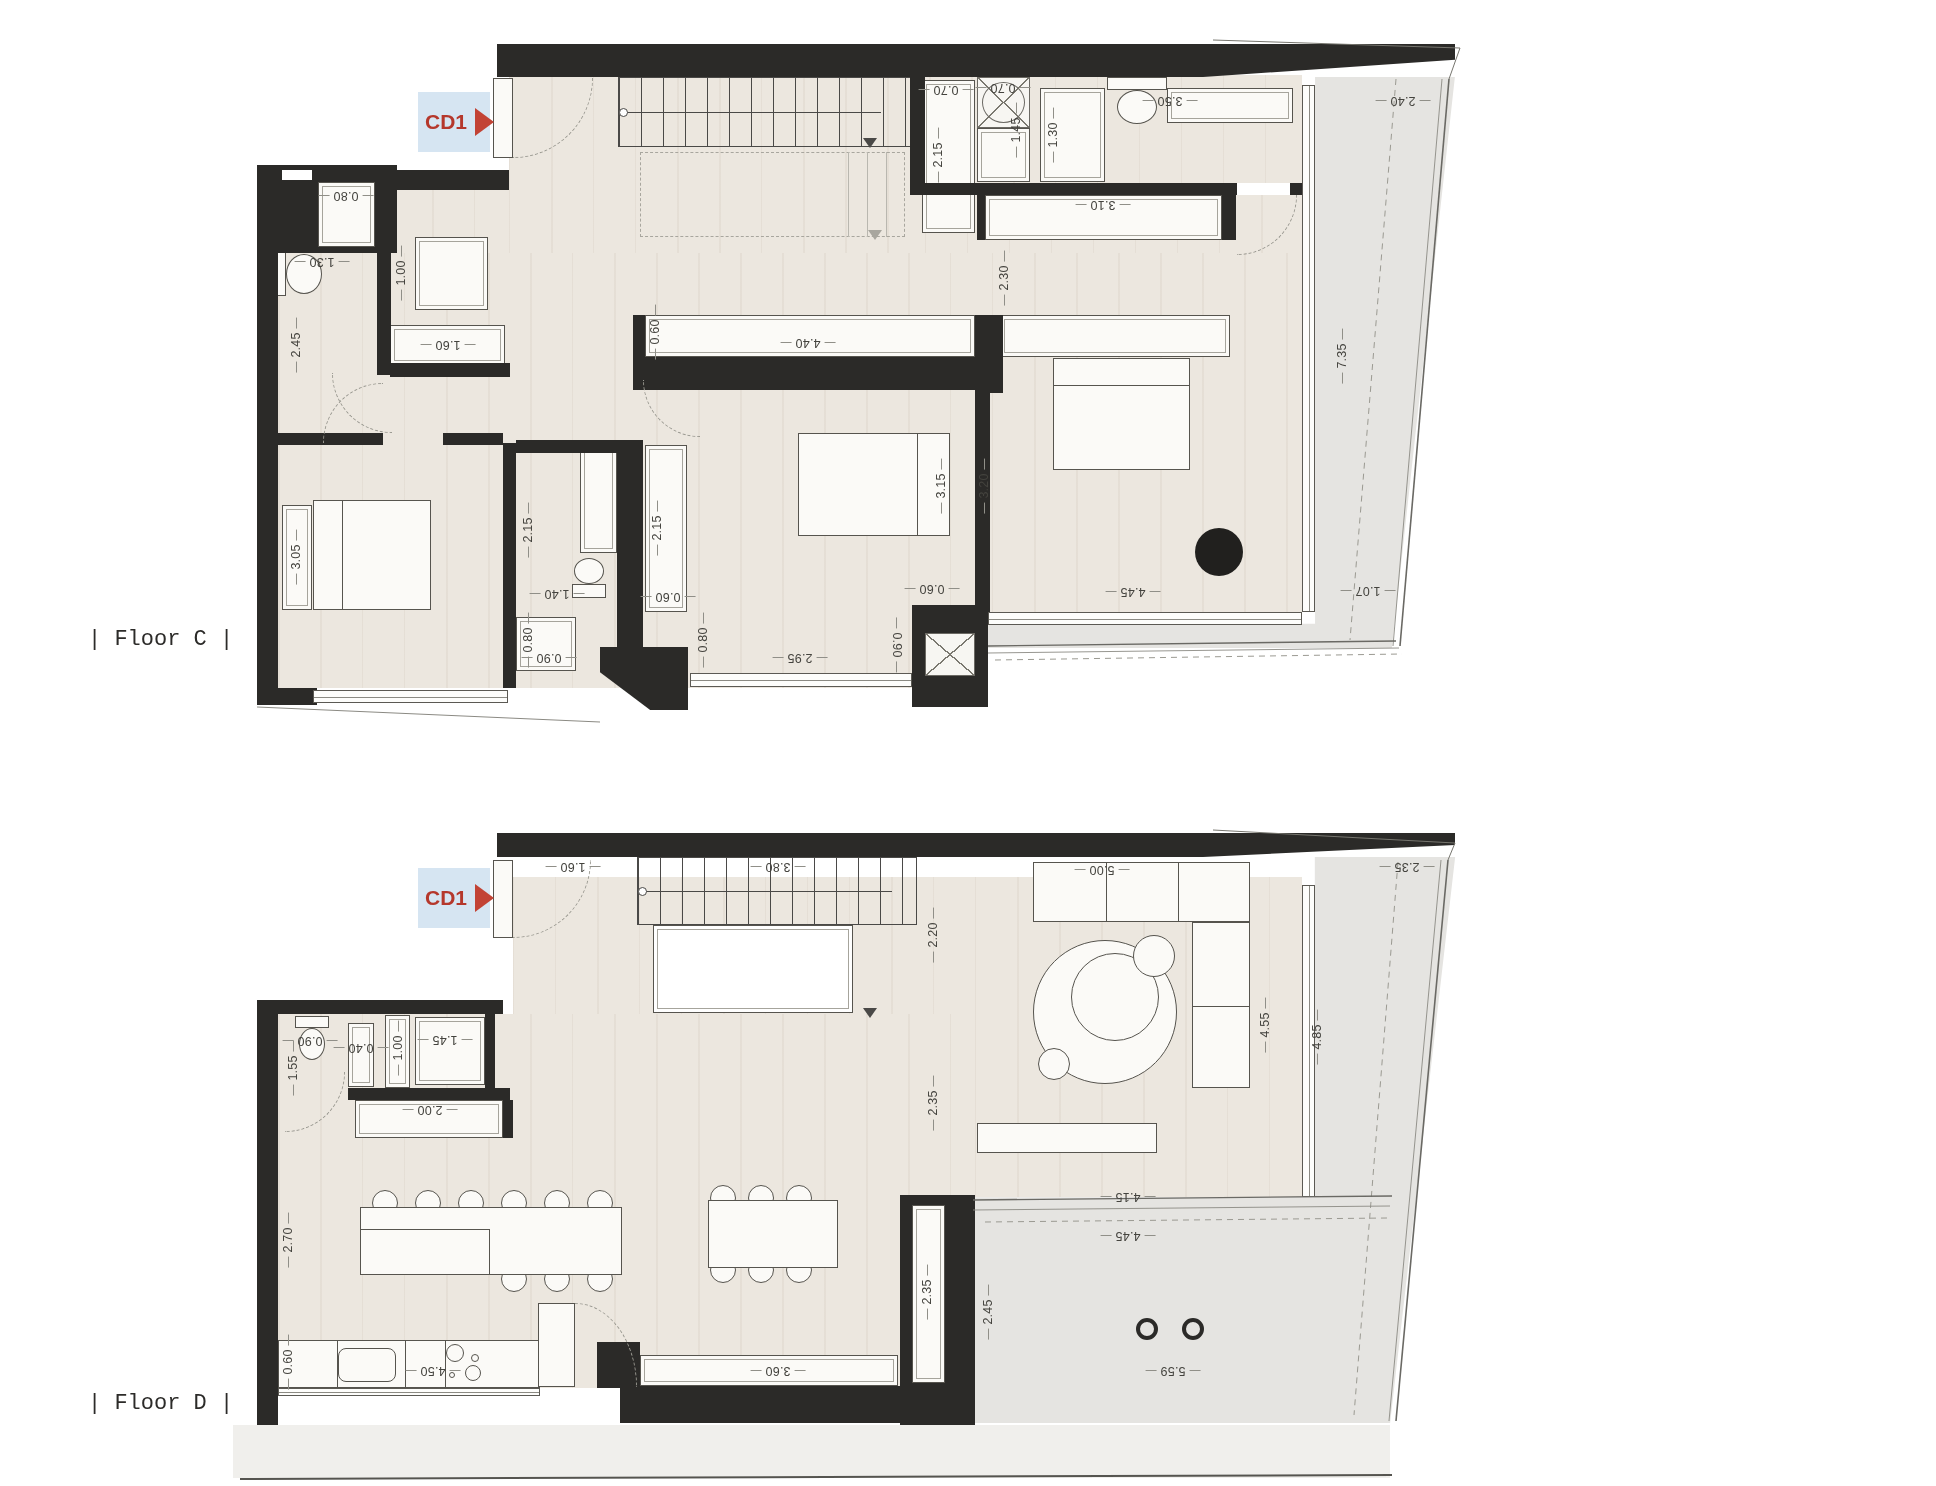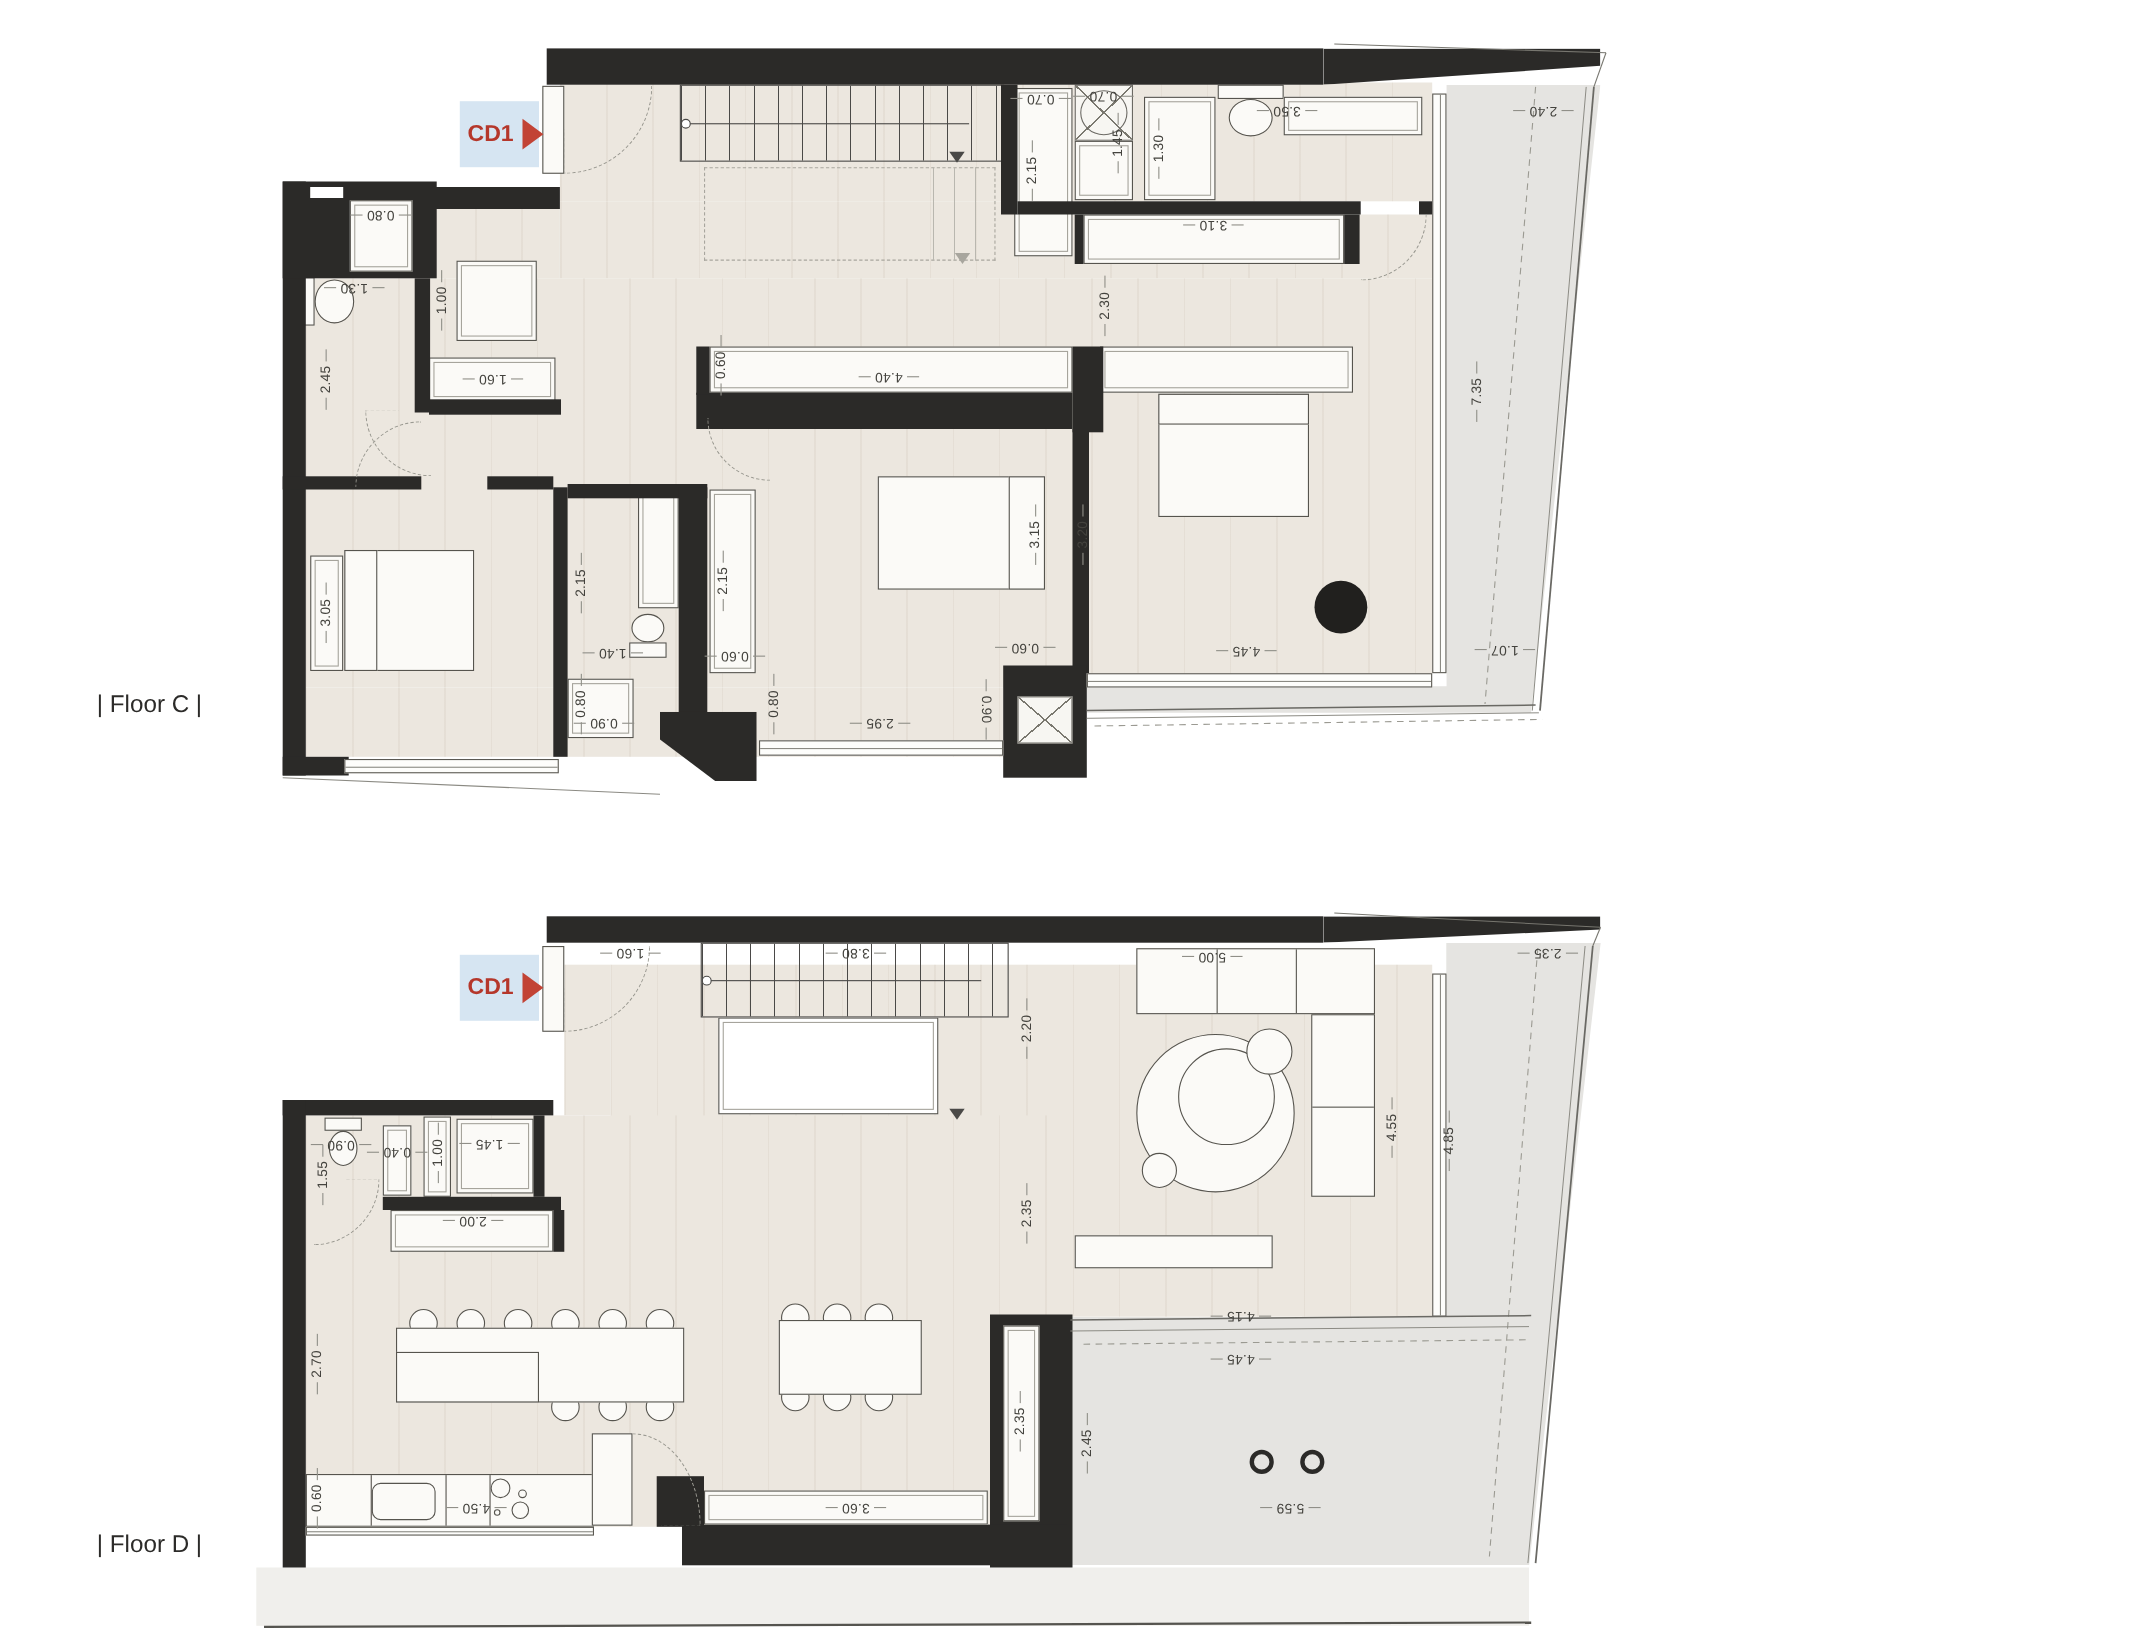--- a/index.html
+++ b/index.html
@@ -43,21 +43,21 @@
   .vline{position:absolute;top:0;bottom:0;width:1px;background:var(--line);}
   .hline{position:absolute;left:0;right:0;height:1px;background:var(--line);}
   .toilet{position:absolute;}
   .tank,.bowl{position:absolute;background:#fbfaf7;border:1px solid var(--line);box-sizing:border-box;}
   .bowl{border-radius:50%;}
   .pouf{position:absolute;background:#21201e;border-radius:50%;}
   .ring{position:absolute;border:4px solid #2b2a28;border-radius:50%;box-sizing:border-box;background:transparent;}
   .dim{position:absolute;display:flex;align-items:center;gap:4px;font-size:12.5px;color:var(--dimc);
        white-space:nowrap;transform:translate(-50%,-50%) rotate(var(--r,0deg));z-index:40;letter-spacing:.2px;}
   .dim::before,.dim::after{content:"";width:11px;height:1px;background:#908f88;}
-  .floor-label{position:absolute;font-size:22px;color:#2c2b29;z-index:40;}
+  .floor-label{position:absolute;font-size:22px;color:#2c2b29;z-index:40;font-family:Liberation Mono, monospace;}
   .marker{position:absolute;width:72px;height:60px;background:var(--mblue);display:flex;align-items:center;
           justify-content:center;padding-right:16px;box-sizing:border-box;
           font-weight:bold;font-size:21px;color:var(--mred);z-index:45;}
   .marker .tri{position:absolute;right:-4px;top:50%;transform:translateY(-50%);width:0;height:0;
           border-left:19px solid #c24335;border-top:14px solid transparent;border-bottom:14px solid transparent;}
   .z1{z-index:1}.z2{z-index:2}.z3{z-index:3}.z4{z-index:4}.z5{z-index:5}
   svg.lines{position:absolute;inset:0;z-index:6;pointer-events:none;}
 </style>
 </head>
 <body>

